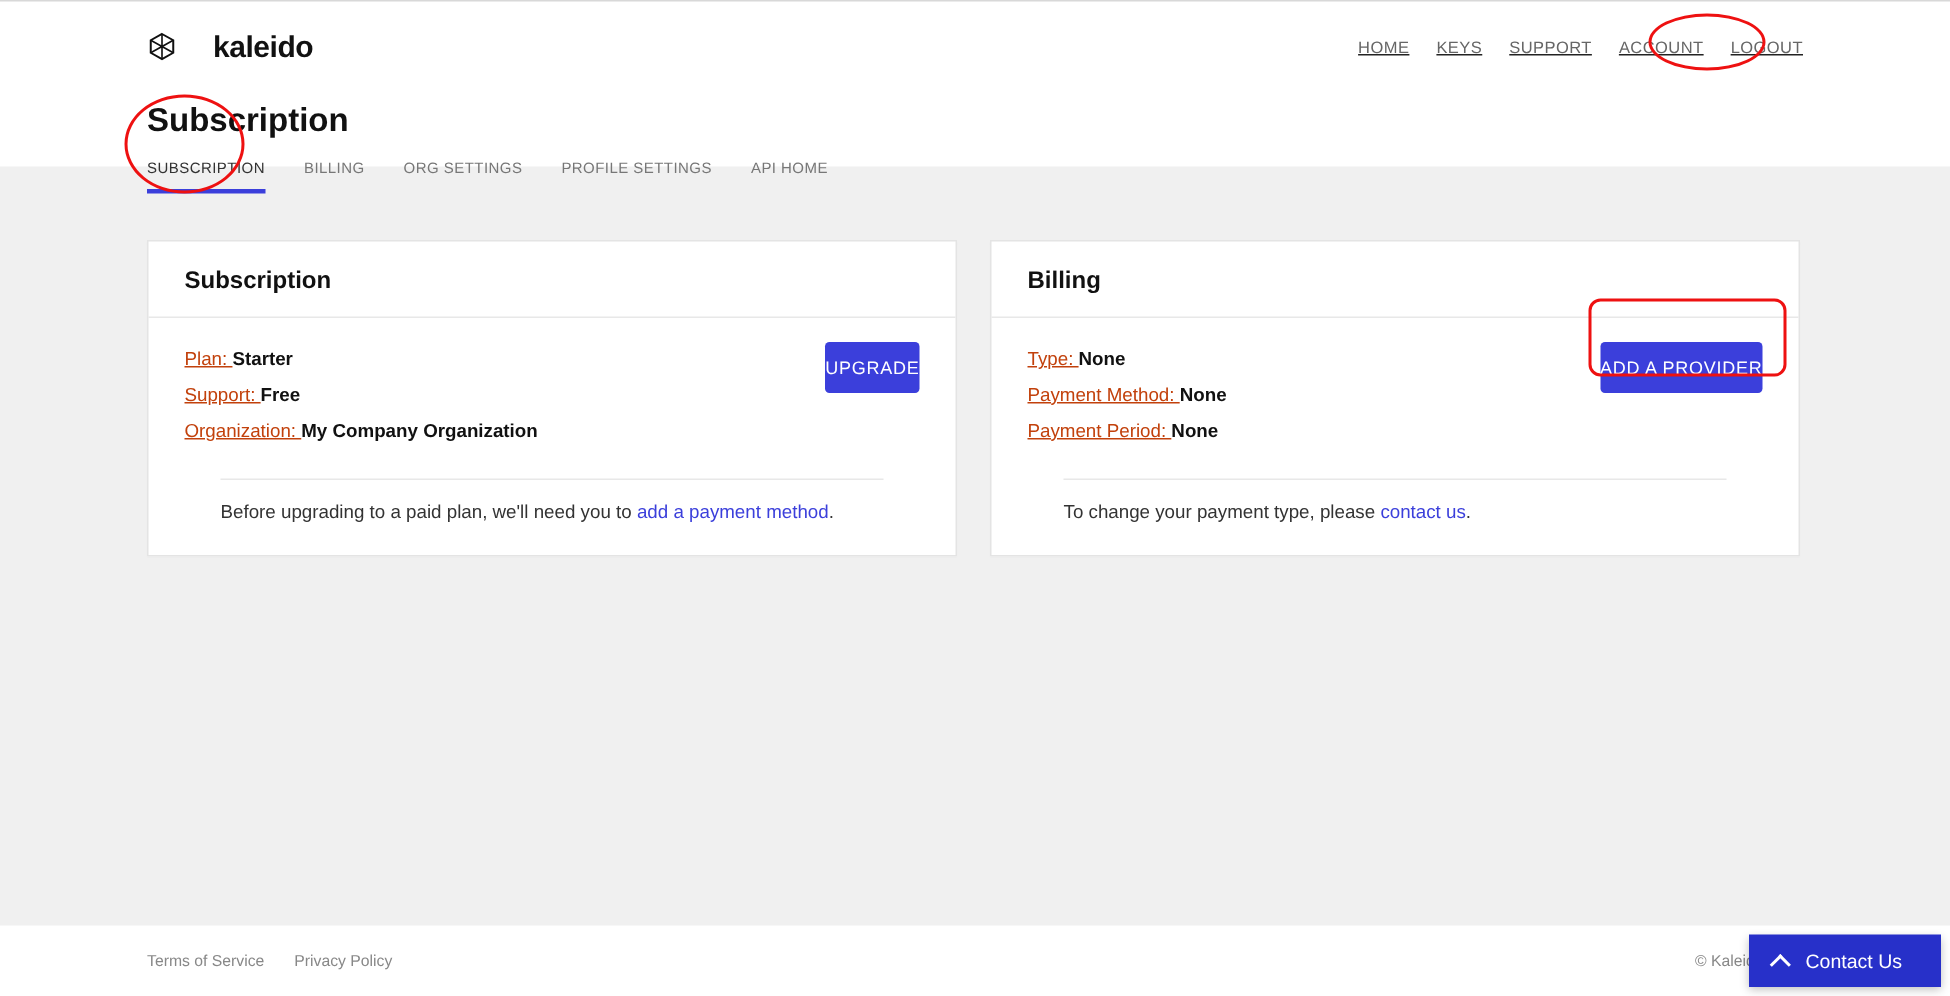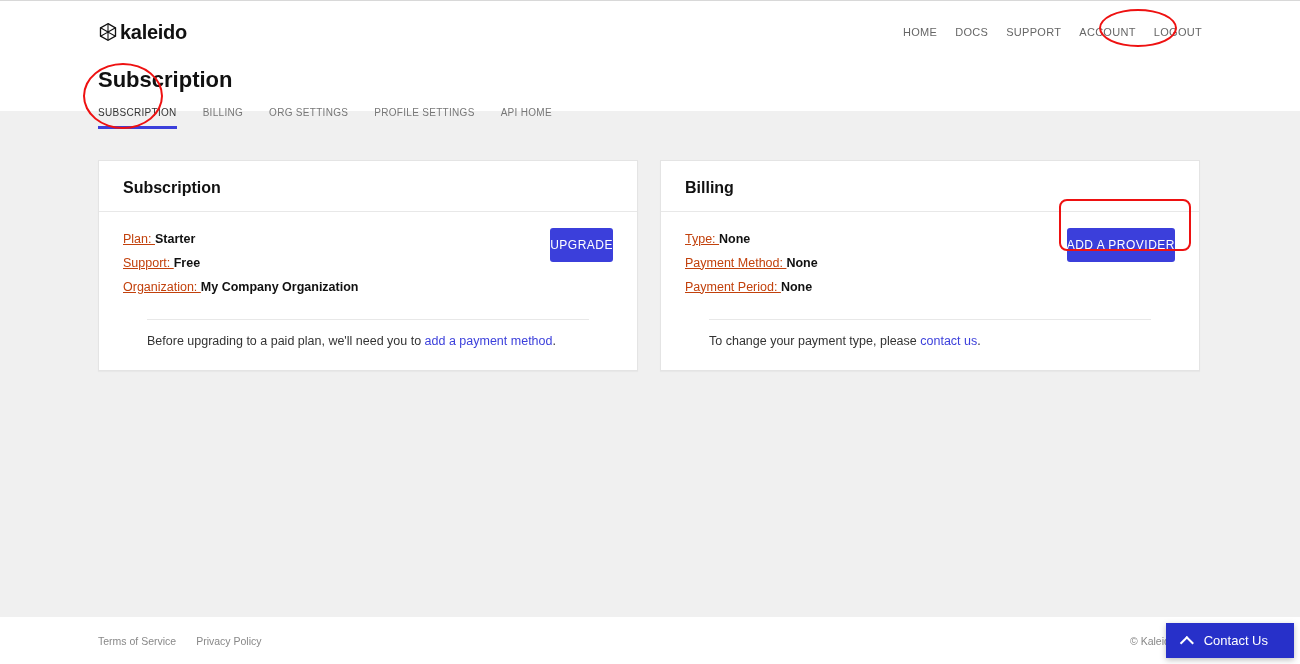--- a/index.html
+++ b/index.html
@@ -15,23 +15,23 @@
     .top-border { border-top: 1px solid #d8d8d8; }
     .header {
       display: flex;
       justify-content: space-between;
       align-items: center;
       padding: 12px 98px 0 98px;
       height: 50px;
       position: relative;
       z-index: 2;
     }
-    .logo-wrap { display: flex; align-items: center; gap: 2px; }
+    .logo-wrap { display: flex; gap: 24px; }
     .logo-text { font-size: 20px; font-weight: 600; color: #111; letter-spacing: -0.3px; }
-    .nav { display: flex; gap: 18px; }
+    .nav { display: flex; gap: 18px; text-decoration: underline; }
     .nav a { font-size: 11px; color: #666; text-decoration: none; letter-spacing: 0.3px; }
     .page-title-row { padding: 16px 98px 0 98px; position: relative; z-index: 2; }
     .page-title { font-size: 22px; font-weight: 700; color: #111; }
     .tabs {
       display: flex;
       gap: 26px;
       padding: 14px 98px 0 98px;
       border-bottom: 1px solid transparent;
       position: relative;
       z-index: 2;
@@ -154,21 +154,21 @@
 <div class="header">
   <div class="logo-wrap">
     <svg class="logo-svg" viewBox="0 0 24 24">
       <path fill="none" stroke="#111" stroke-width="1.6" d="M12 2 L21 7 L21 17 L12 22 L3 17 L3 7 Z"></path>
       <path fill="none" stroke="#111" stroke-width="1.3" d="M12 2 L12 12 L21 7 M12 12 L3 7 M12 12 L12 22 M3 17 L12 12 L21 17"></path>
     </svg>
     <span class="logo-text">kaleido</span>
   </div>
   <nav class="nav">
     <a href="#">HOME</a>
-    <a href="#">DOCS</a>
+    <a href="#">KEYS</a>
     <a href="#">SUPPORT</a>
     <a href="#">ACCOUNT</a>
     <a href="#">LOGOUT</a>
   </nav>
 </div>
 
 <div class="page-title-row">
   <h1 class="page-title">Subscription</h1>
 </div>
 

